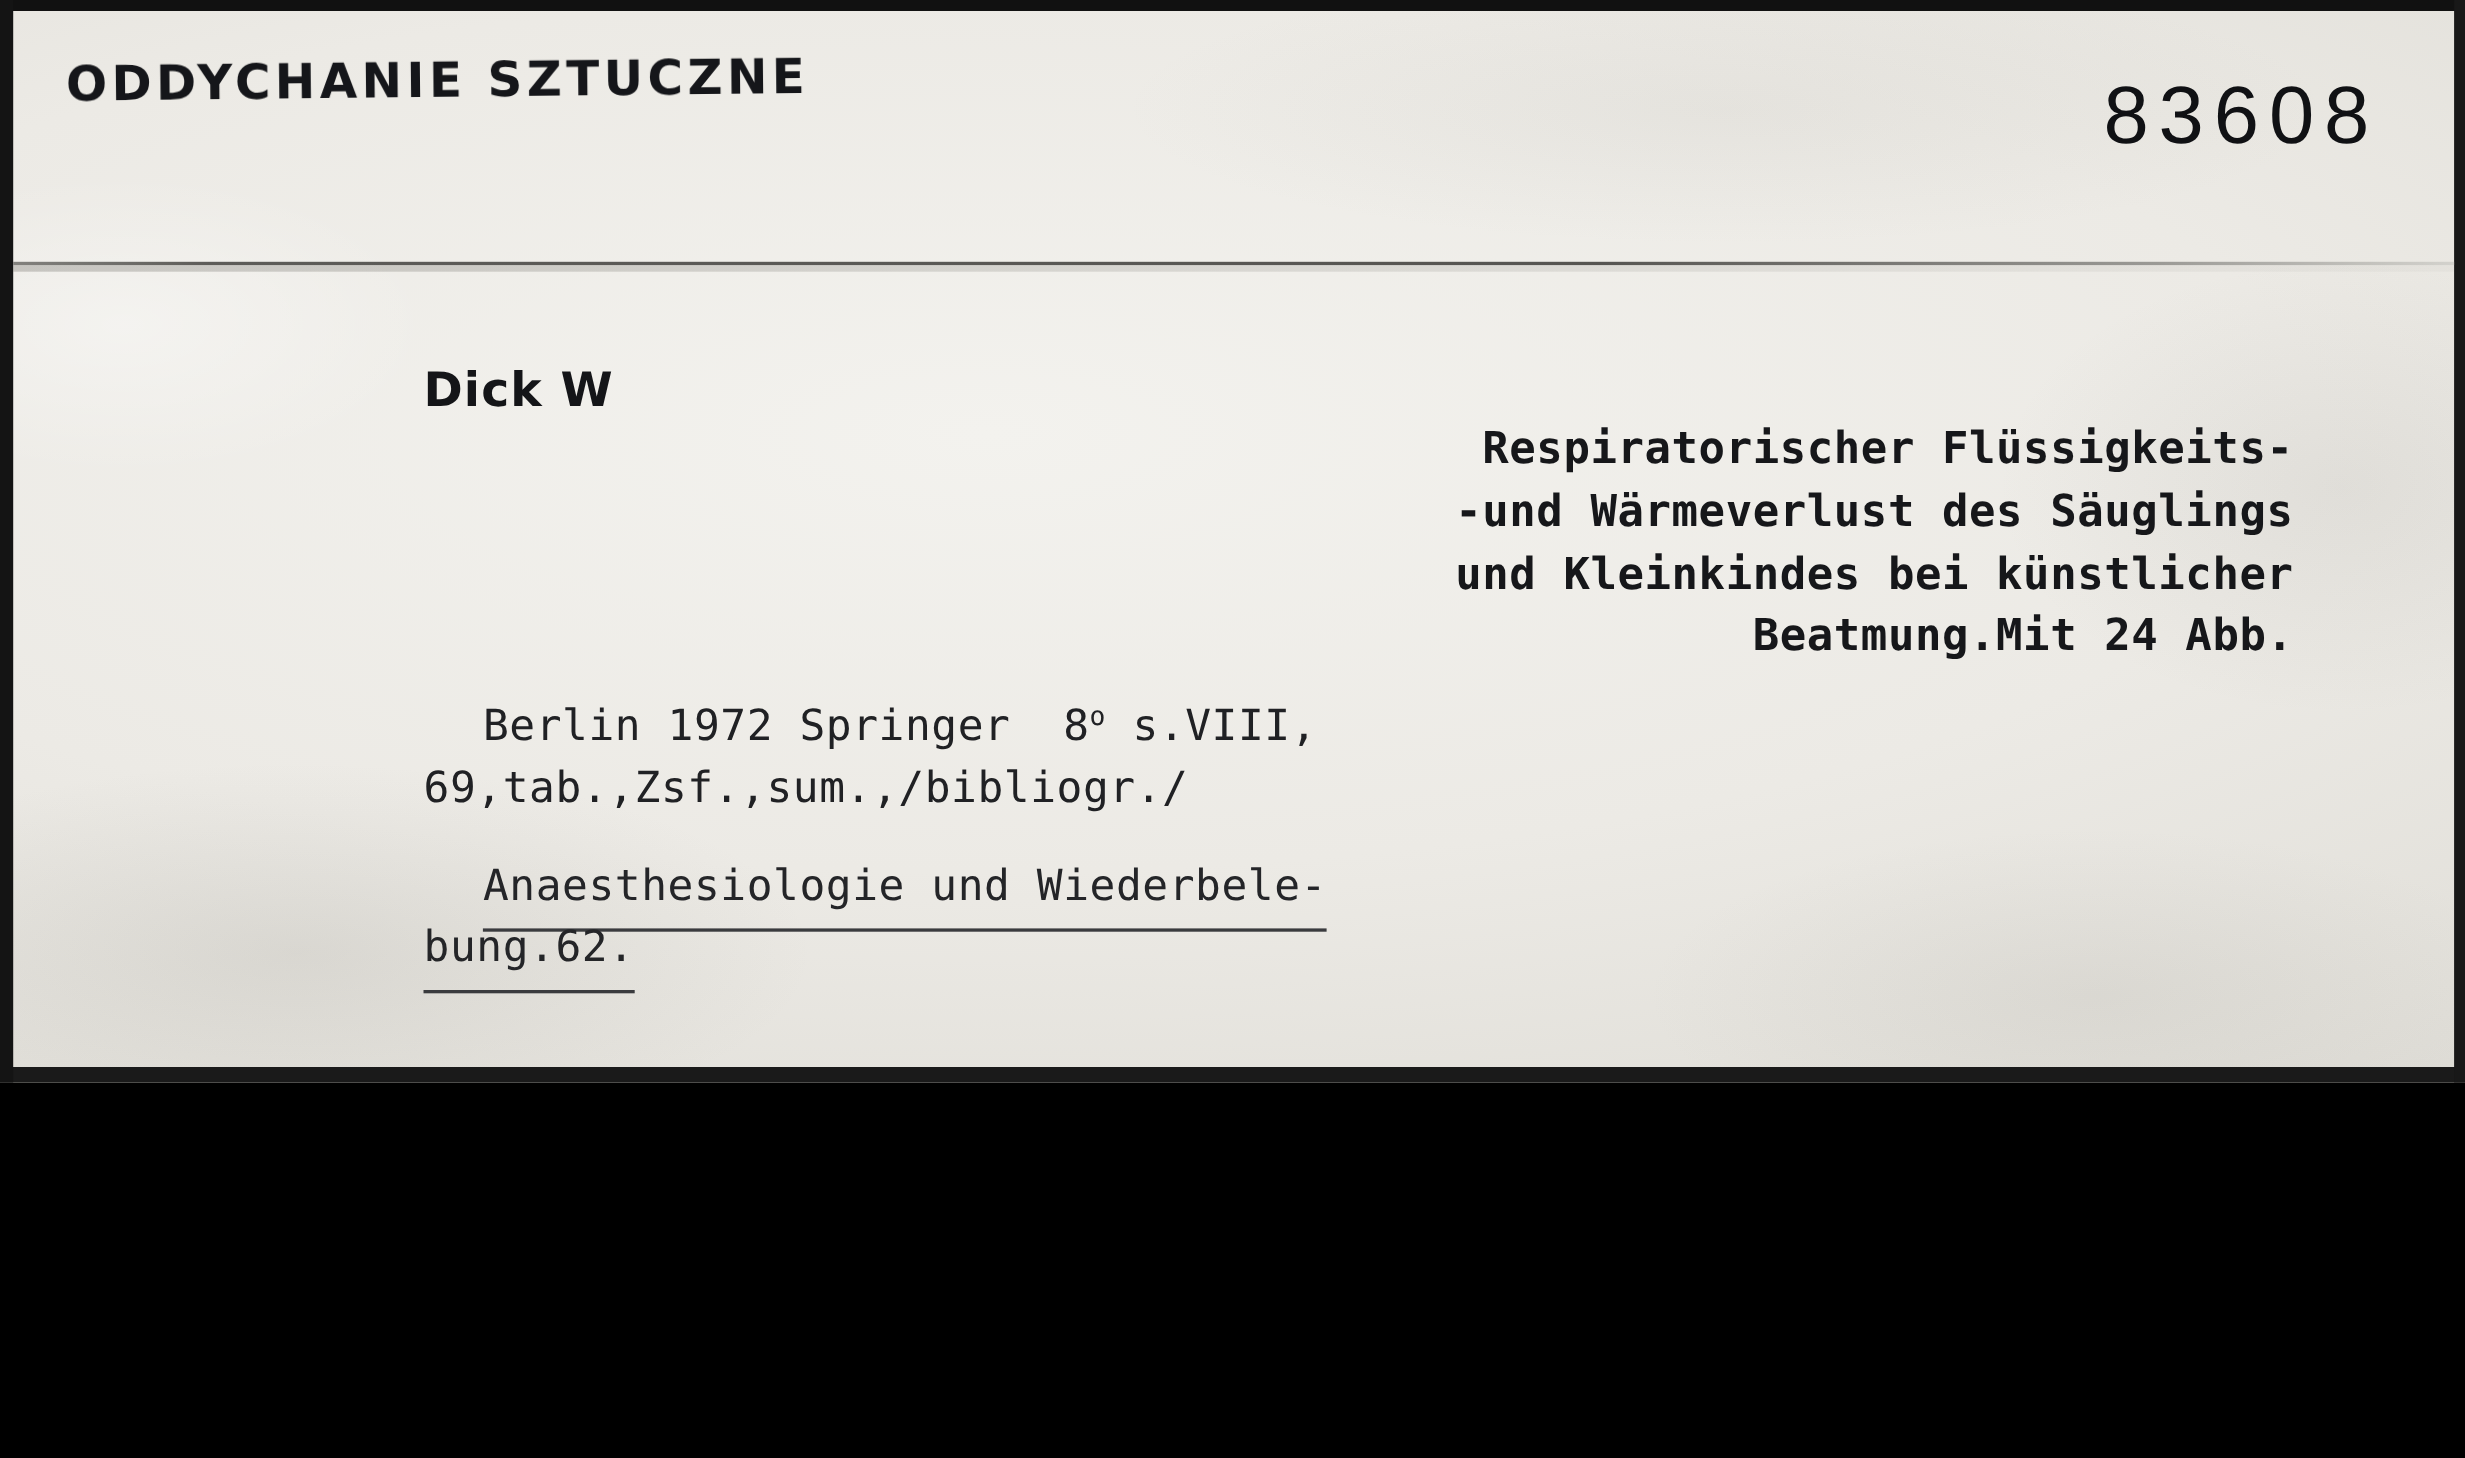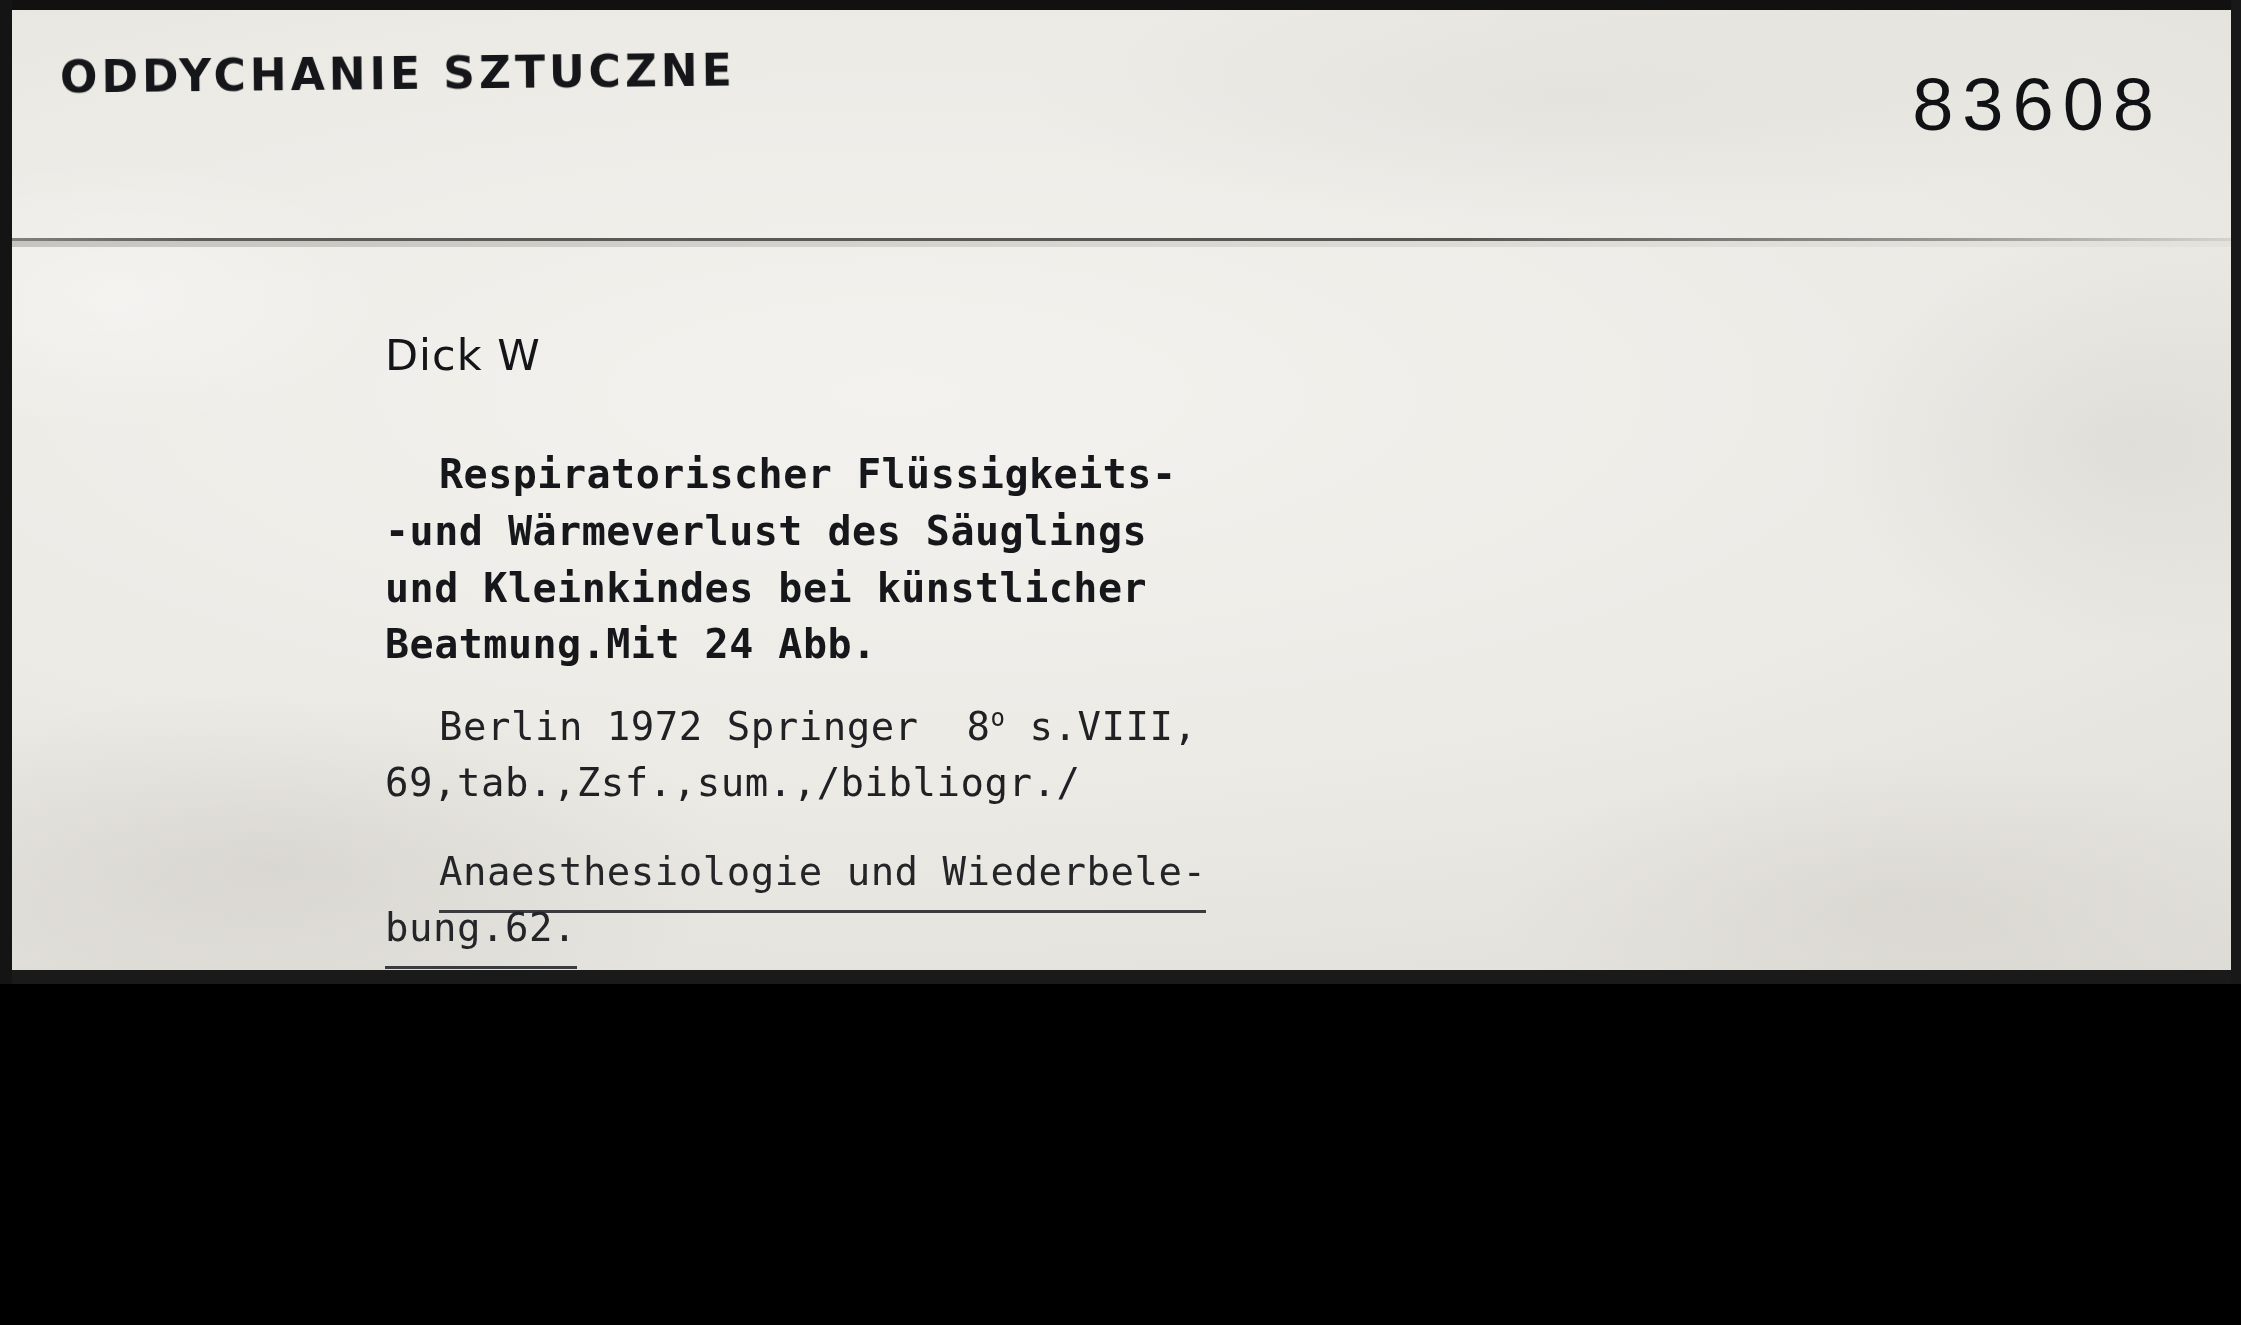--- a/index.html
+++ b/index.html
@@ -90,35 +90,34 @@
   .body {
     position: absolute;
     left: 385px;
     top: 330px;
     width: 1700px;
     font-family: "DejaVu Sans Mono", monospace;
     color: #1c1d20;
   }
   .author {
     font-family: "DejaVu Sans", sans-serif;
-    font-weight: 400;
+    font-weight: 700;
     font-size: 43px;
     letter-spacing: 1px;
-    margin-bottom: 66px;
     color: #141518;
   }
   .title-block {
     font-size: 40px;
     line-height: 1.42;
     font-weight: 700;
     letter-spacing: 0.5px;
     color: #16171a;
     margin-bottom: 26px;
   }
-  .title-block .ln { white-space: pre; display: block; }
+  .title-block .ln { white-space: pre; display: block; text-align: right; }
   .title-block .ln.ind { padding-left: 54px; }
 
   .imprint {
     font-size: 39px;
     line-height: 1.44;
     letter-spacing: 0.5px;
     color: #202124;
     margin-bottom: 32px;
   }
   .imprint .ln { white-space: pre; display: block; }

